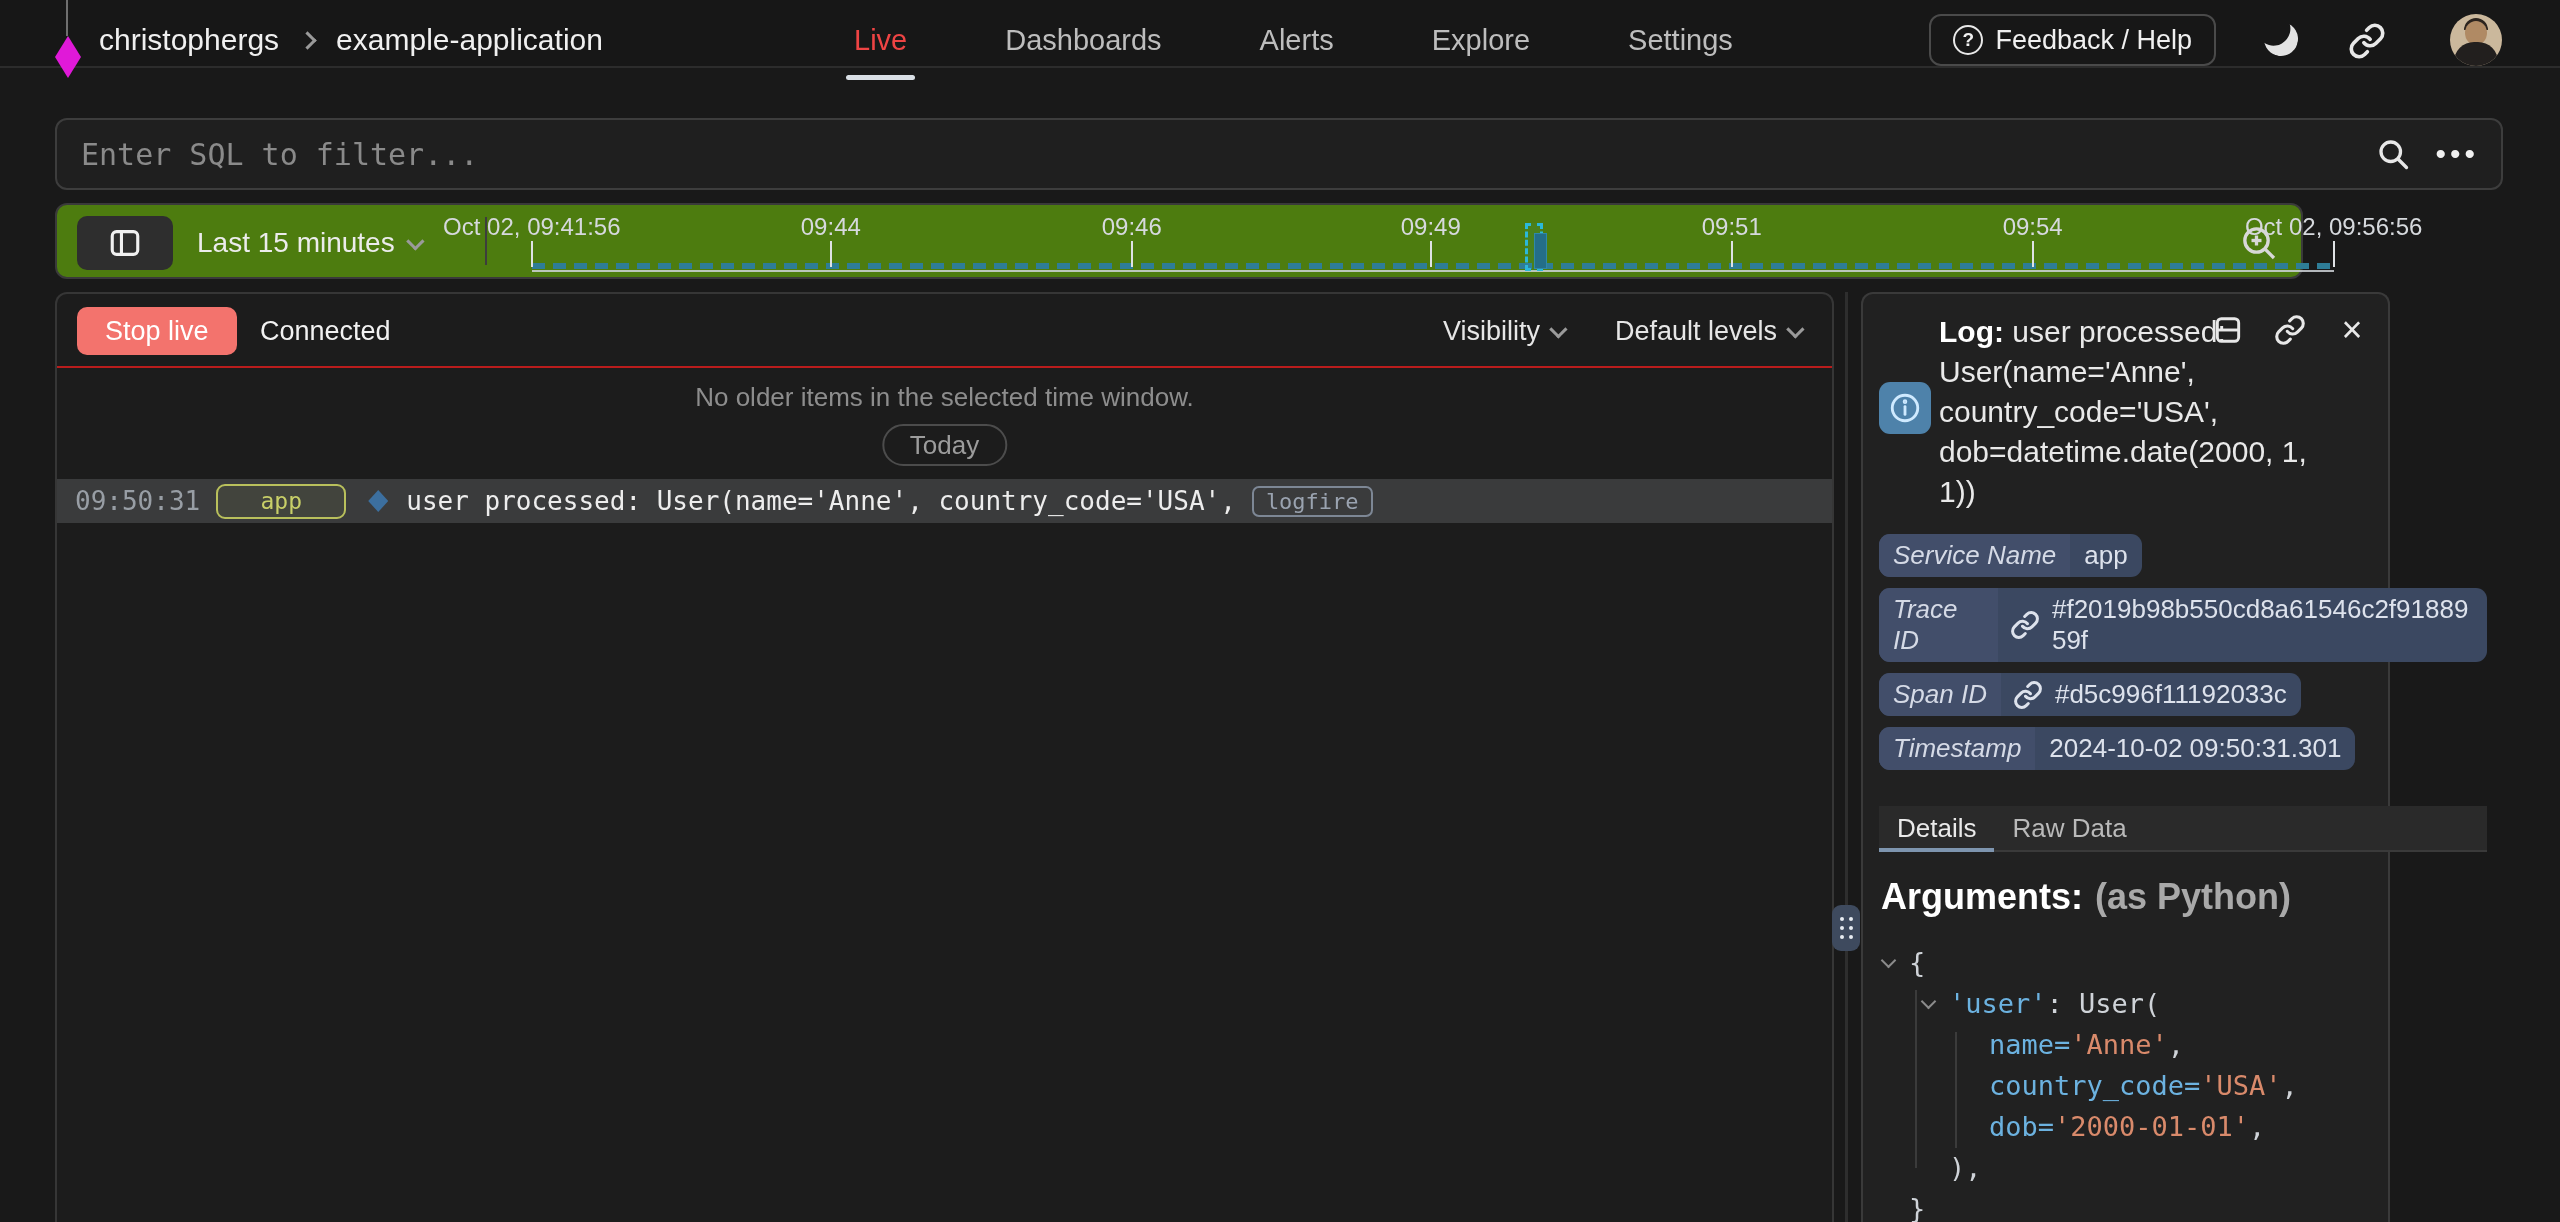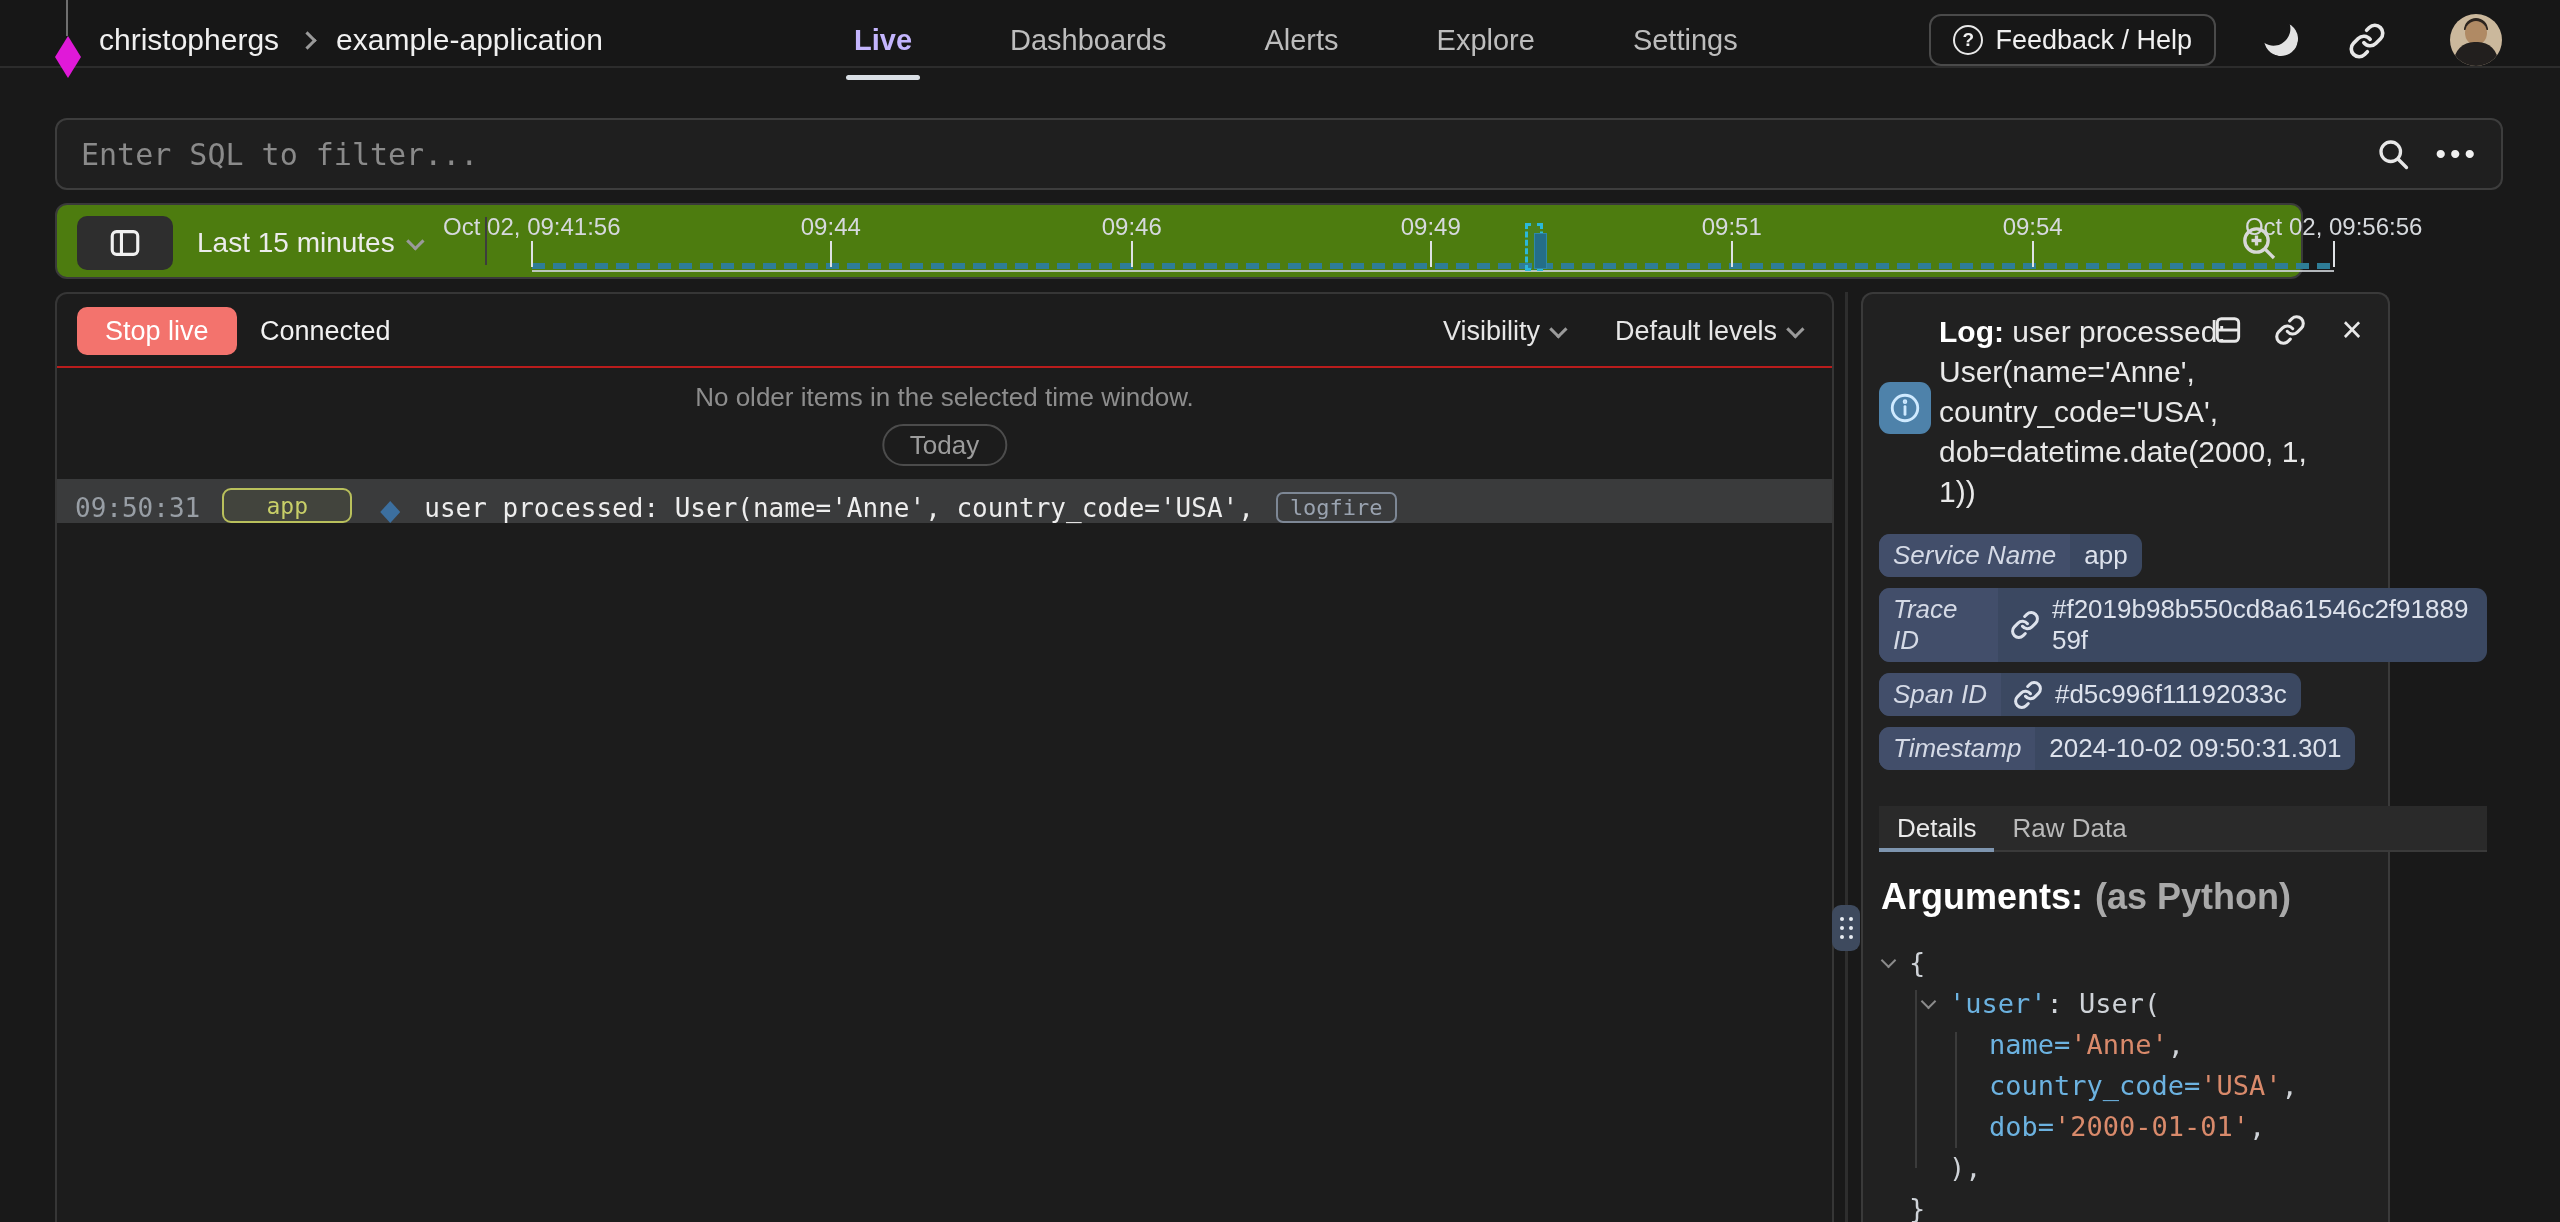--- a/index.html
+++ b/index.html
@@ -14,21 +14,21 @@
   .logo-diamond { position:absolute; left:55px; top:36px; width:26px; height:42px;
          background:var(--brand,#e019d8);
          clip-path:polygon(50% 0,100% 50%,50% 100%,0 50%); }
   .crumb { position:absolute; left:99px; top:0; height:80px; display:flex; align-items:center;
            gap:18px; color:#f0f0f0; font-size:30px; }
   .crumb .sep { width:13px; height:13px; border-top:3px solid #9a9a9a; border-right:3px solid #9a9a9a;
                 transform:rotate(45deg); margin:0 4px; }
   .tabs { position:absolute; left:846px; top:0; height:80px; display:flex; gap:82px; }
   .tab { position:relative; height:80px; display:flex; align-items:center; padding:0 8px;
          color:#bdbdbd; font-size:29px; cursor:pointer; }
-  .tab.active { color:#c4b5fd;font-weight:bold; }
+  .tab.active { color:#ef4444; }
   .tab.active::after { content:""; position:absolute; left:0; right:0; bottom:0; height:5px;
          background:#d9dfe5; border-radius:3px; }
   .feedback { position:absolute; right:344px; top:14px; height:52px; padding:0 22px;
          background:transparent; border:2px solid #4a4a4a; border-radius:12px;
          color:#f0f0f0; font-size:27px; display:flex; align-items:center; gap:12px;
          font-family:"Liberation Sans",sans-serif; cursor:pointer; }
   .qcircle { width:30px; height:30px; border:2.5px solid #e8e8e8; border-radius:50%;
          display:flex; align-items:center; justify-content:center; font-size:19px; font-weight:bold; }
   .moonbox { position:absolute; right:256px; top:22px; width:40px; height:40px; cursor:pointer; }
   .moon-shape { width:34px; height:34px; border-radius:50%;
@@ -90,22 +90,22 @@
          color:#fff; font-size:27px; font-family:"Liberation Sans",sans-serif; cursor:pointer; }
   .conn { position:absolute; left:203px; top:0; height:74px; display:flex; align-items:center;
          color:#f2f2f2; font-size:27px; }
   .lp-drops { position:absolute; right:28px; top:0; height:74px; display:flex; gap:48px; align-items:center; }
   .lp-drop { display:flex; align-items:center; gap:14px; color:#e6e6e6; font-size:27px; cursor:pointer; }
   .empty-msg { position:absolute; left:0; right:0; top:88px; text-align:center; color:#8d8d8d; font-size:26px; }
   .today-pill { position:absolute; left:50%; transform:translateX(-50%); top:130px; height:42px;
          padding:0 26px; border:2px solid #4c4c4c; border-radius:22px; background:transparent;
          color:#9c9c9c; font-size:26px; cursor:pointer; font-family:"Liberation Sans",sans-serif; }
   .log-row { position:absolute; left:0; right:0; top:185px; height:44px; background:#3a3b3c;
-         display:flex; align-items:flex-end; cursor:pointer;
-         font-family:"DejaVu Sans Mono","Liberation Mono",monospace;gap:6px; }
+         display:flex; align-items:center; cursor:pointer;
+         font-family:"DejaVu Sans Mono","Liberation Mono",monospace; }
   .log-time { margin-left:18px; color:#989ea5; font-size:26px; }
   .svc-badge { margin-left:16px; width:130px; height:35px; border:2.5px solid var(--service-badge,#b9c05c);
          border-radius:9px; color:#c8cf68; background:rgba(185,192,92,0.07); font-size:23px;
          display:flex; align-items:center; justify-content:center; }
   .log-diamond { margin-left:22px; width:20px; height:22px; background:var(--log-diamond,#3c6f9f);
          clip-path:polygon(50% 0,100% 50%,50% 100%,0 50%); }
   .log-msg { margin-left:18px; color:#ededed; font-size:26px; white-space:pre; }
   .scope-badge { margin-left:16px; height:31px; padding:0 12px; border:2px solid #7d8795; border-radius:7px;
          color:#9aa3b0; font-size:22px; display:flex; align-items:center; }
 

